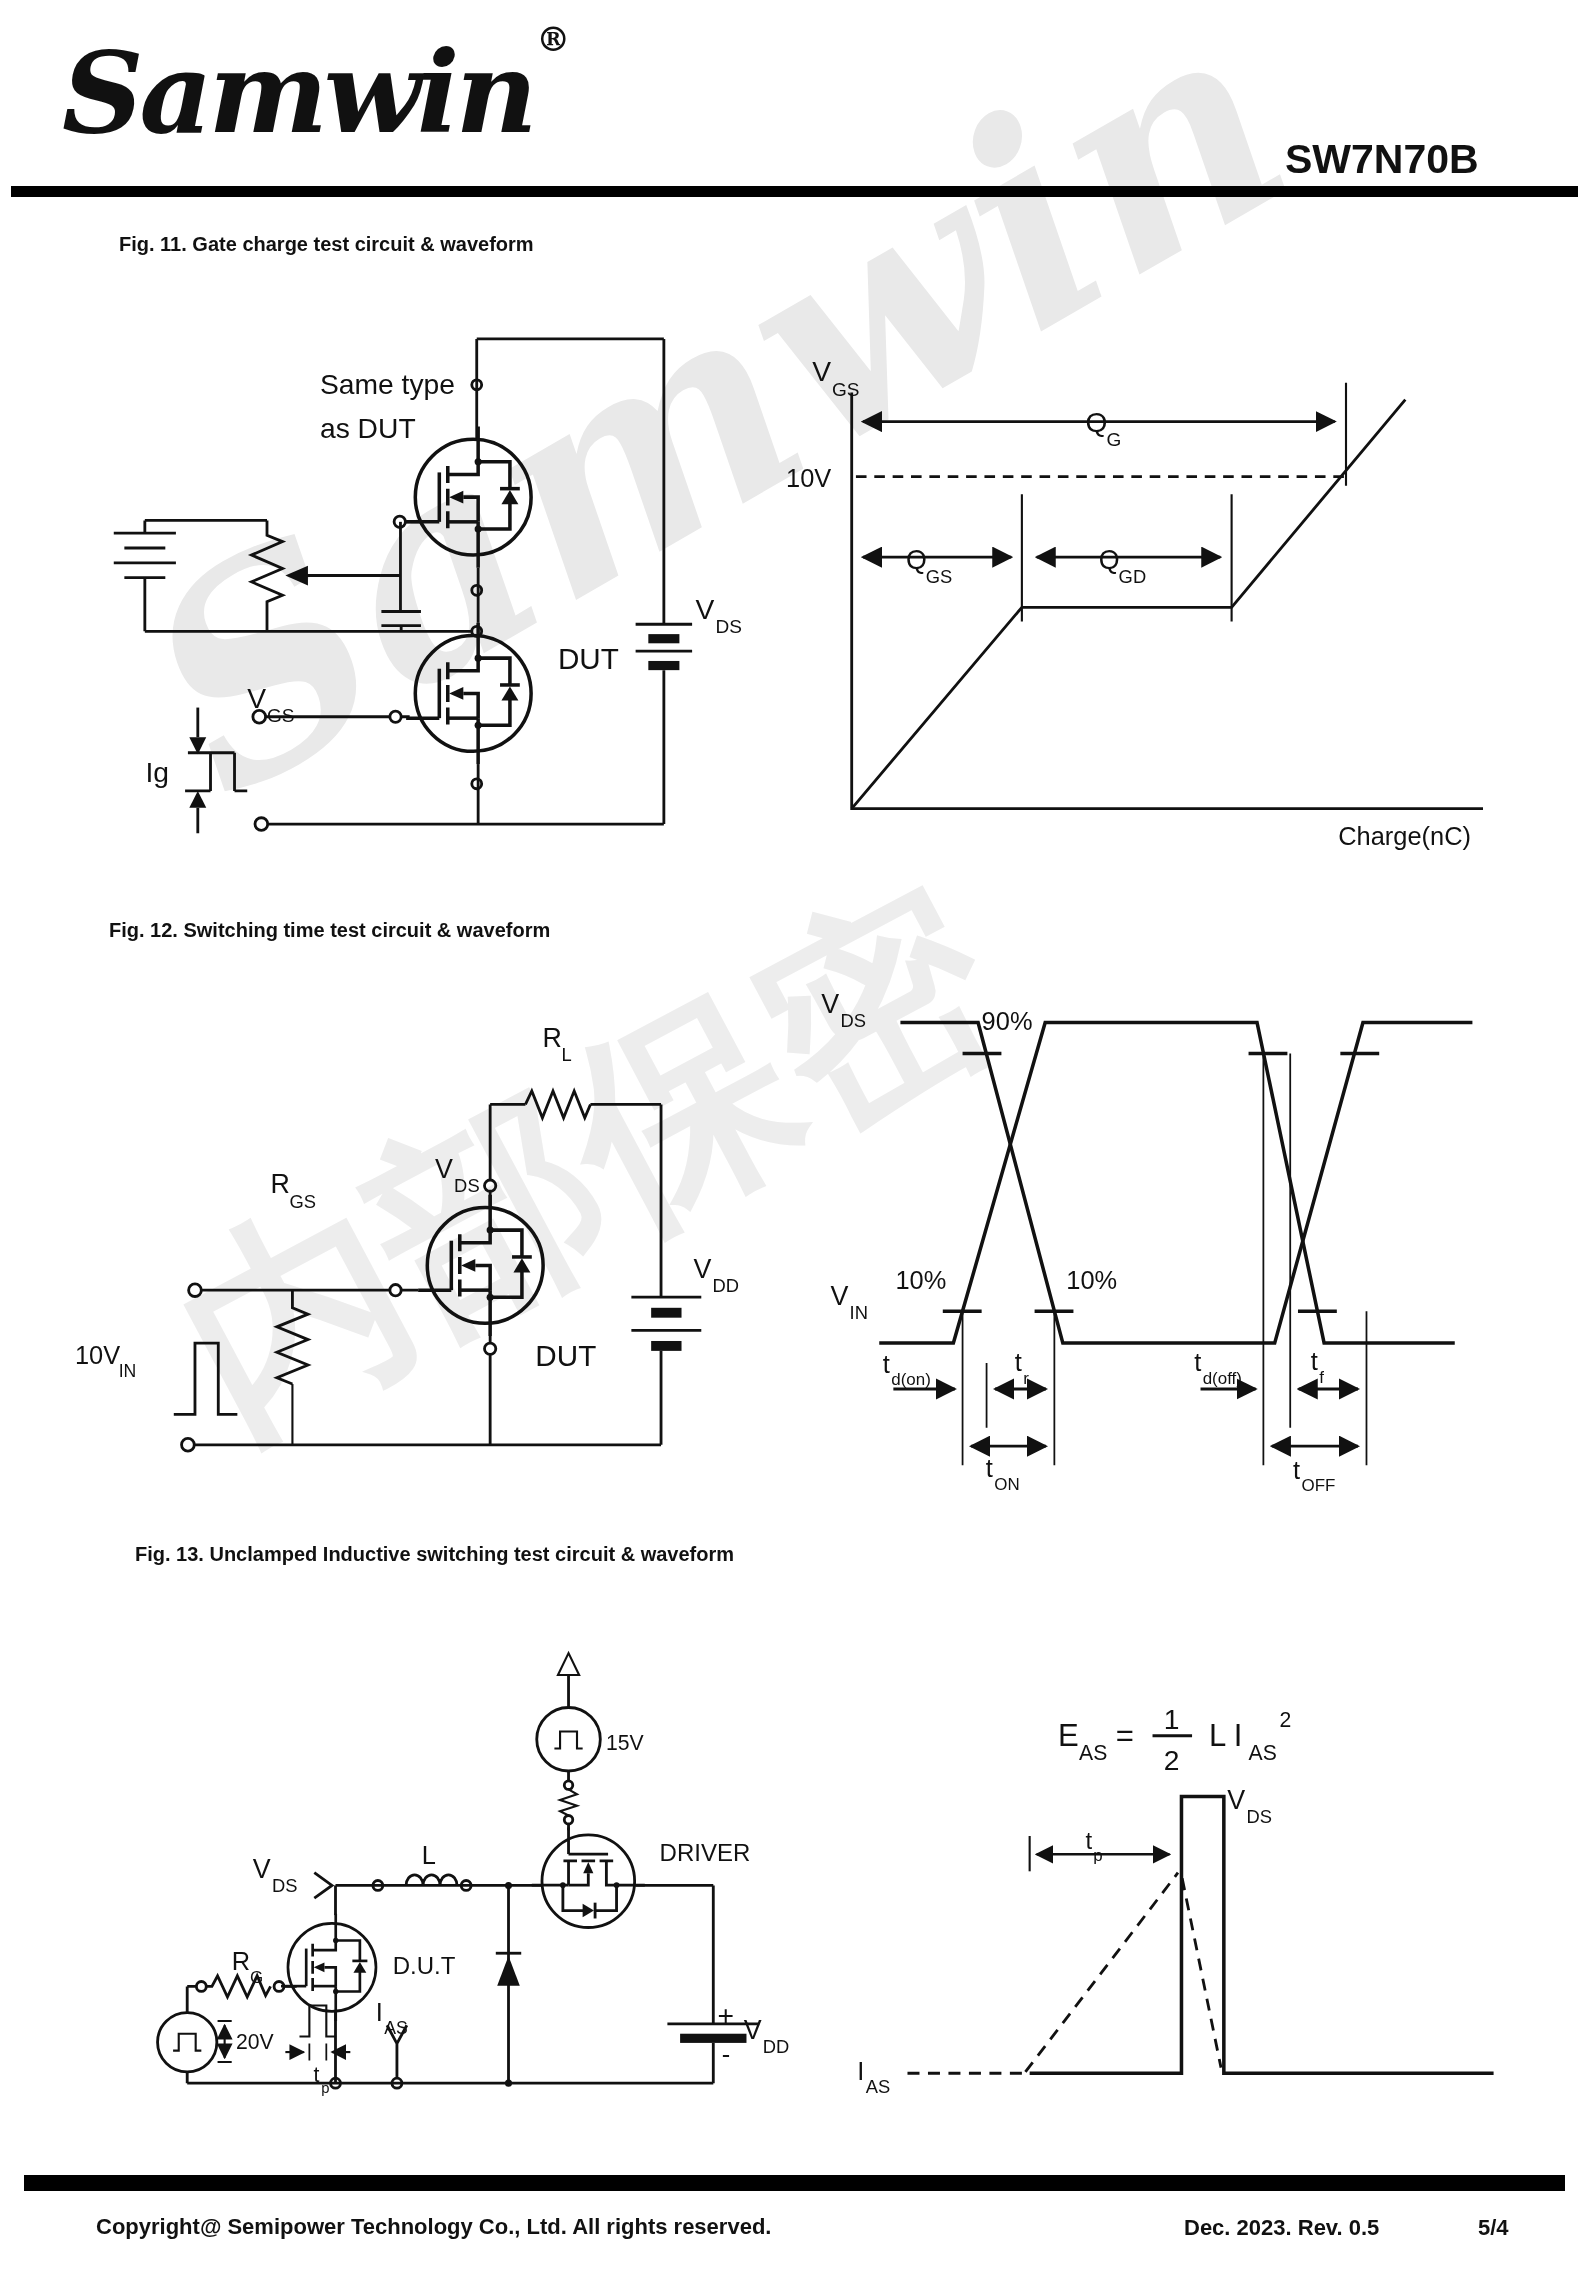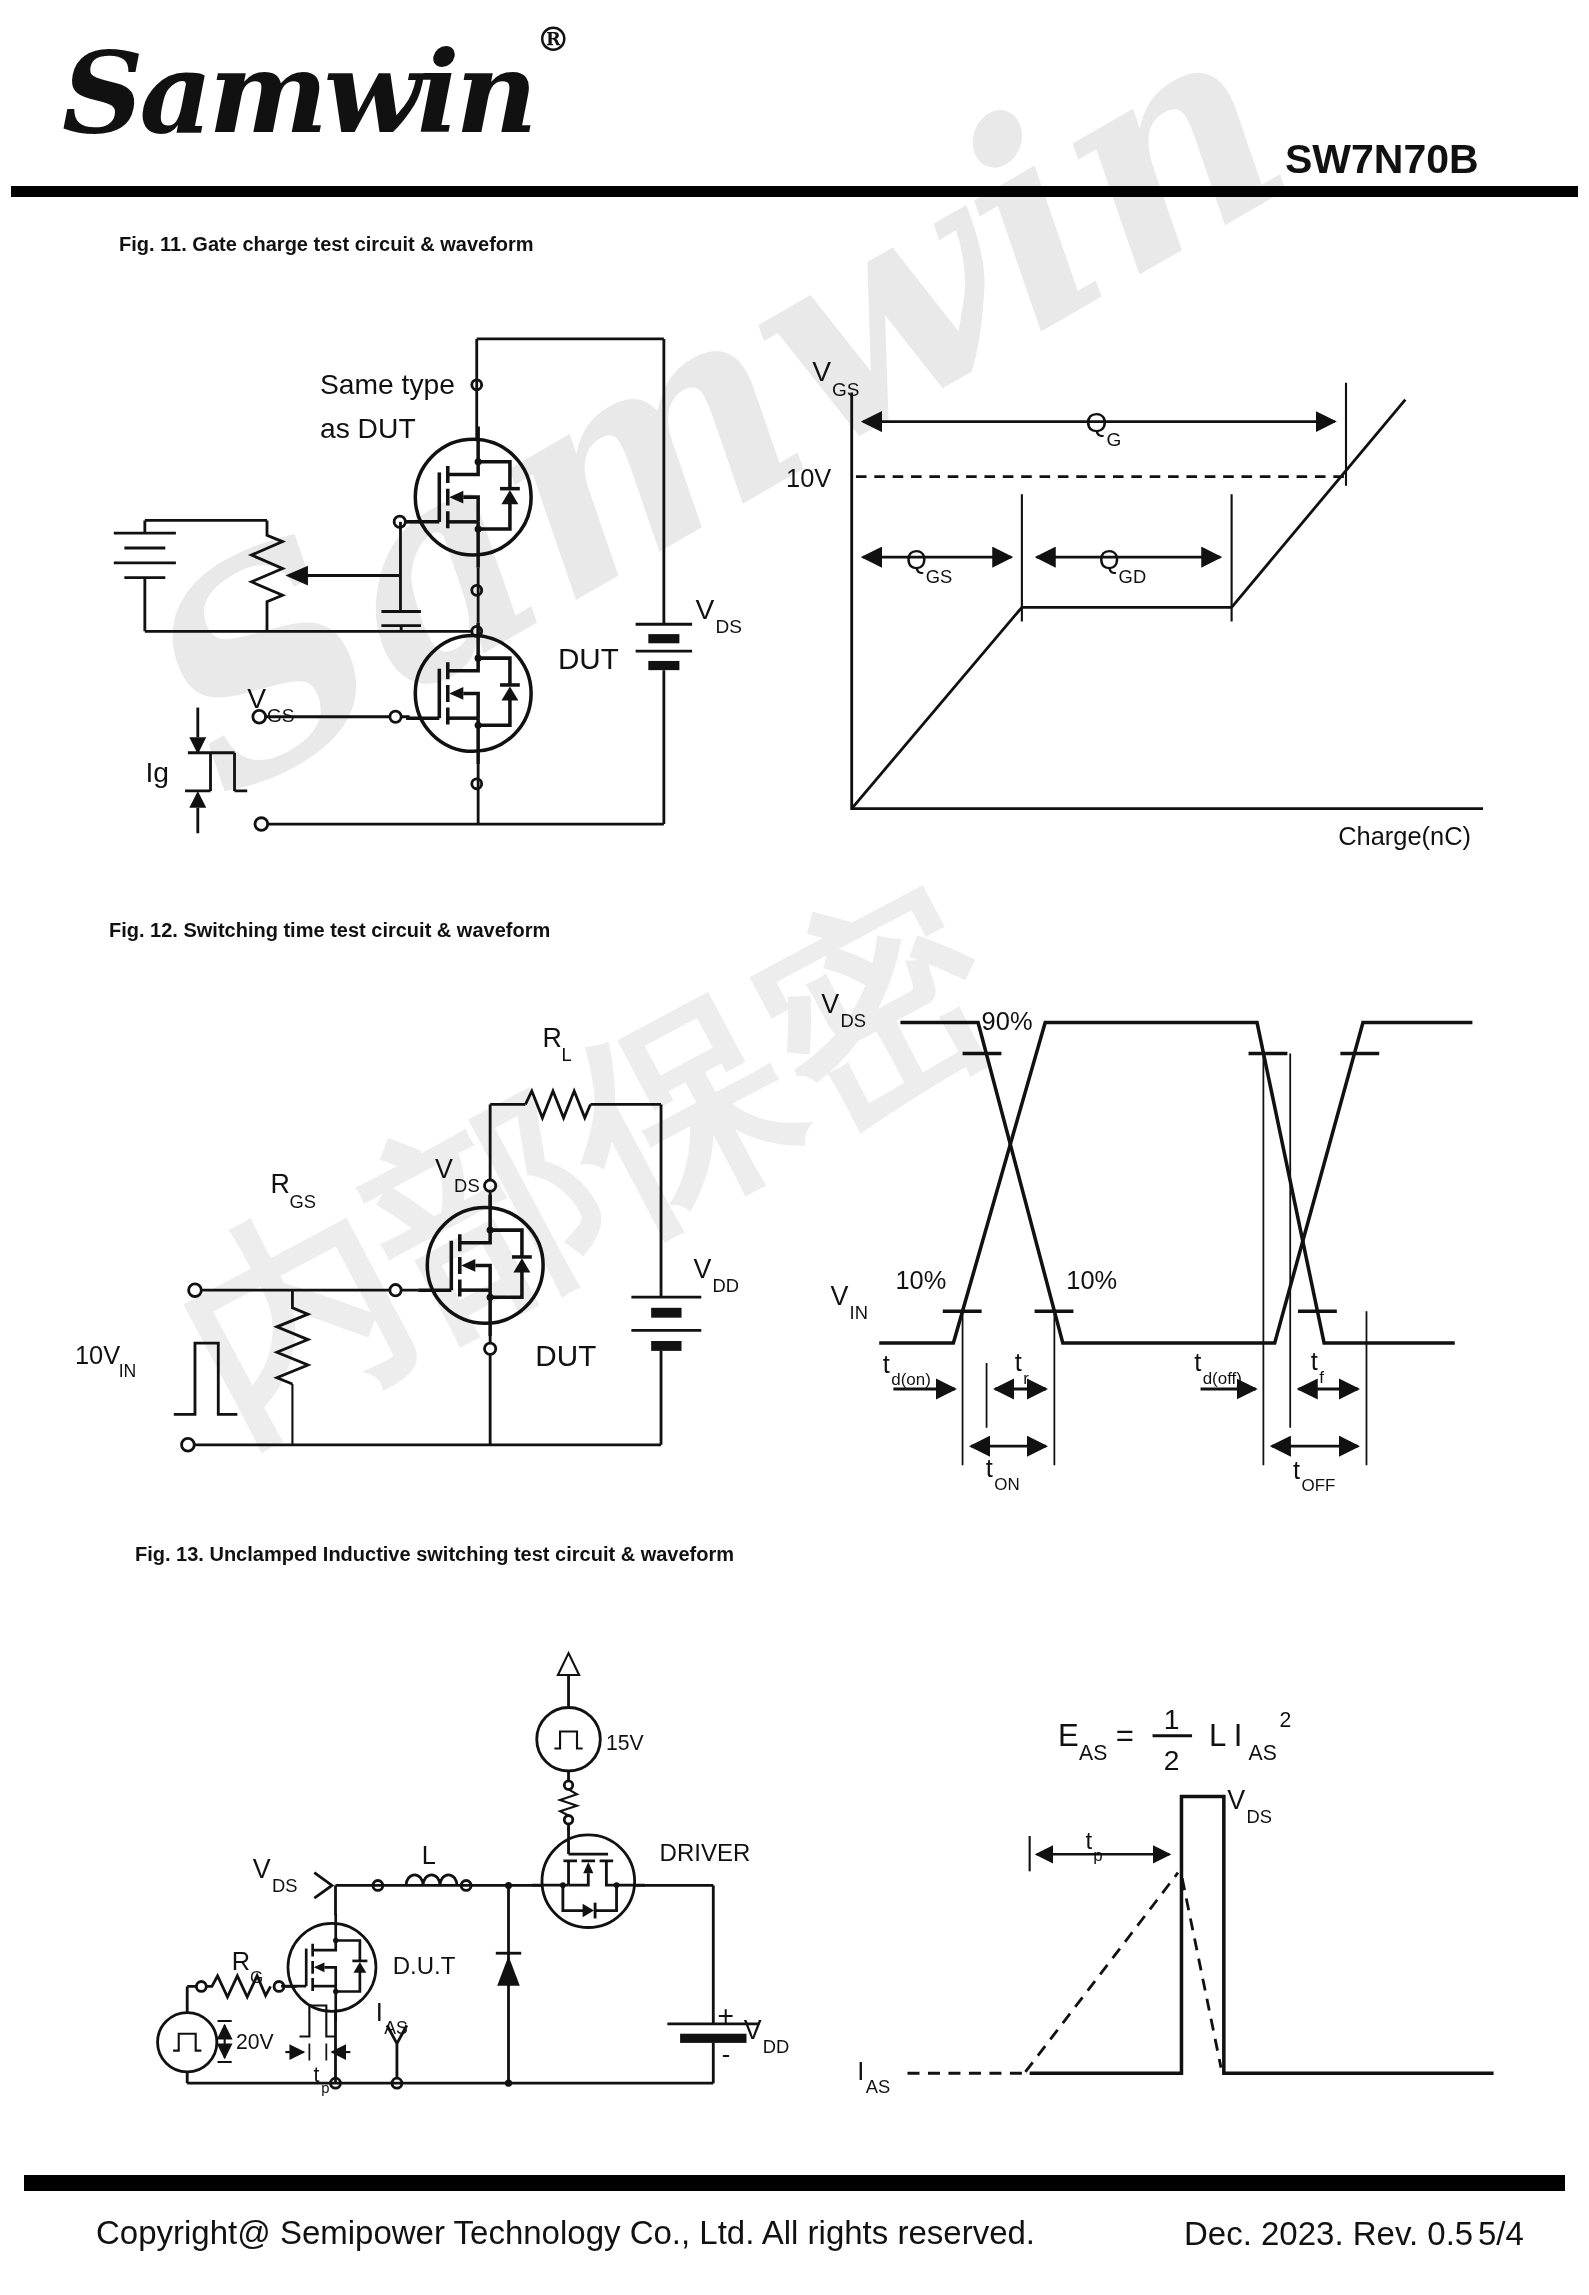--- a/index.html
+++ b/index.html
@@ -10,21 +10,21 @@
   .logo{left:62px;top:36px;font-family:"DejaVu Serif","Liberation Serif",serif;
         font-style:italic;font-weight:bold;font-size:113px;letter-spacing:-4.2px;line-height:1;}
   .logo .reg{font-size:34px;font-style:normal;vertical-align:super;position:relative;top:-42px;left:2.8px;letter-spacing:0;}
   .part{left:1285px;top:136px;font-size:41px;font-weight:bold;}
   .rule{left:10.6px;top:186px;width:1567px;height:10.6px;background:#000;}
   
   .figtitle{font-size:20px;font-weight:bold;white-space:nowrap;}
   #t11{left:119px;top:233px;} #t12{left:109px;top:919px;} #t13{left:135px;top:1543px;}
   
   .fbar{left:24px;top:2175px;width:1541px;height:15.5px;background:#000;}
-  .ftext{font-size:33px;font-weight:normal;white-space:nowrap;}
+  .ftext{font-size:22px;font-weight:bold;white-space:nowrap;}
   #fcopy{left:96px;top:2214px;} #frev{left:1184px;top:2215px;} #fpage{left:1478px;top:2215px;}
   
   .wm{z-index:0;pointer-events:none;white-space:nowrap;line-height:1;}
   #wm1{left:106px;top:593px;font-family:"DejaVu Serif",serif;font-style:italic;font-weight:bold;
        font-size:283px;color:#e9e9e9;transform:rotate(-30deg);transform-origin:left top;}
   #wm2{left:148px;top:1271px;font-size:219px;color:#ededed;font-weight:bold;
        transform:rotate(-28deg);transform-origin:left top;}
   svg{position:absolute;left:0;top:0;z-index:1;}
   .hdr,.ftr,.figtitle{z-index:2;}
   svg text{fill:#111;stroke:none;}

